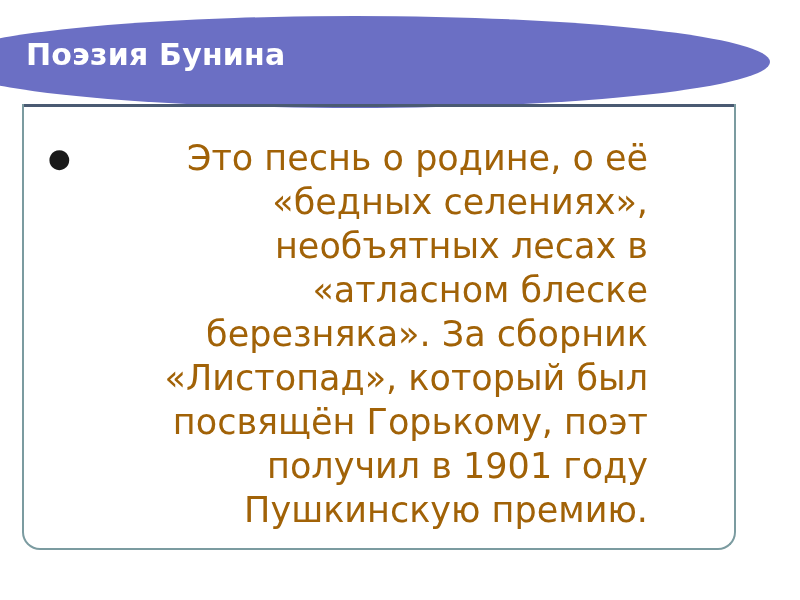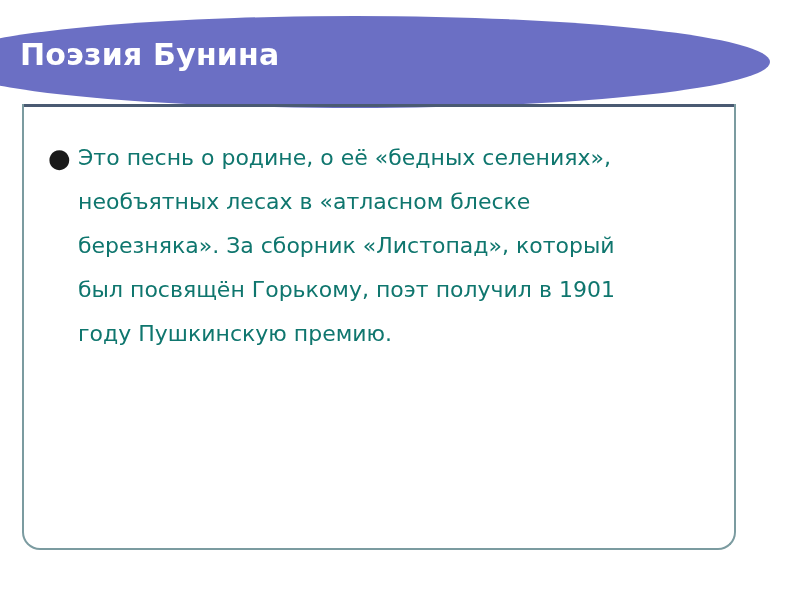--- a/index.html
+++ b/index.html
@@ -25,21 +25,21 @@
     left: -60px;
     top: 16px;
     width: 830px;
     height: 92px;
     background: #6b6fc4;
     border-radius: 50% / 50%;
   }
   
   .slide-title {
     position: absolute;
-    left: 20px;
+    left: 26px;
     top: 37px;
     width: 700px;
     font-size: 30px;
     font-weight: bold;
     color: #ffffff;
     letter-spacing: 0.2px;
     white-space: nowrap;
   }
   
   .title-rule {
@@ -74,24 +74,24 @@
   }
   .bullet-mark {
     flex: 0 0 auto;
     width: 30px;
     font-size: 26px;
     line-height: 44px;
     color: #1a1a1a;
   }
   .bullet-text {
     flex: 1 1 auto;
-    font-size: 22px;
+    font-size: 35px;
     line-height: 44px;
-    color: #0f766e;
-    text-align: left;
+    color: #a16207;
+    text-align: right;
   }
 </style>
 </head>
 <body>
 
 <div class="slide">
 
   <div class="title-ellipse"></div>
 
   <div class="slide-title">Поэзия Бунина</div>

